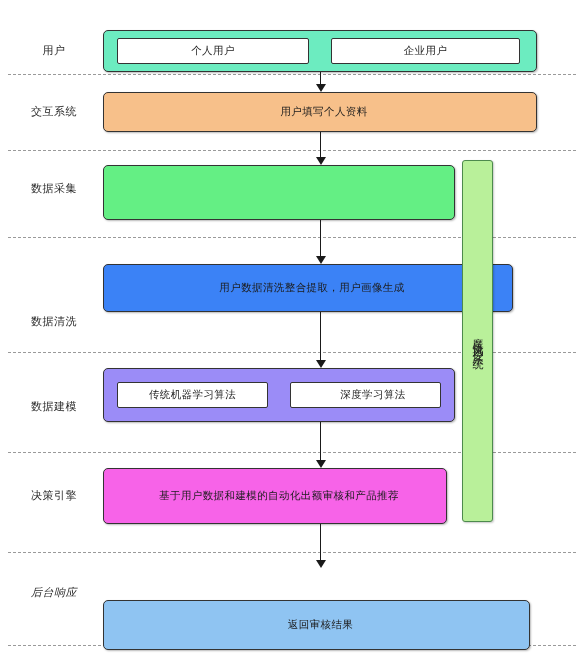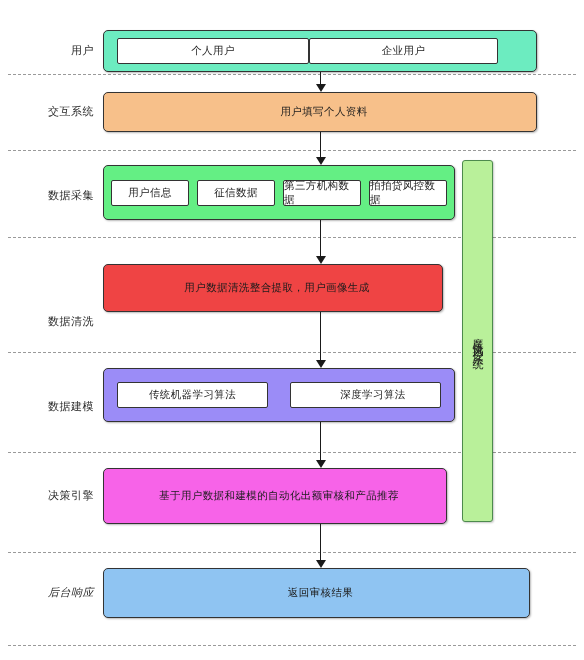--- a/index.html
+++ b/index.html
@@ -29,21 +29,21 @@
     width: 568px;
     height: 0;
     border-top: 1px dashed #9a9a9a;
   }
 
   
   .lane-label {
     position: absolute;
     left: 14px;
     width: 80px;
-    text-align: right;
+    text-align: center;
     font-size: 11px;
     color: #2a2a2a;
     line-height: 14px;
     letter-spacing: 0.5px;
   }
 
   
   .stage {
     position: absolute;
     box-sizing: border-box;
@@ -112,58 +112,52 @@
     border-top: 8px solid #1a1a1a;
   }
 </style>
 </head>
 <body>
 
 <div id="diagram">
     <div class="lane-sep" style="top: 74px;"></div>
     <div class="lane-label" style="top: 44px;">用户</div>
     <div class="stage" style="left: 103px; top: 30px; width: 434px; height: 42px; background: rgb(108, 236, 192);"></div>
-    <div class="chip-row" style="left: 117px; top: 38px; width: 406px; ">
+    <div class="chip-row" style="left: 117px; top: 38px; width: 406px; gap: 22px;">
       <div class="chip" style="width: 192px;">个人用户</div>
       <div class="chip" style="width: 189px;">企业用户</div>
     </div>
     <div class="lane-sep" style="top: 150px;"></div>
     <div class="lane-label" style="top: 105px;">交互系统</div>
     <div class="stage" style="left: 103px; top: 92px; width: 434px; height: 40px; background: rgb(247, 192, 138);">
       <span>用户填写个人资料</span>
     </div>
     <div class="lane-sep" style="top: 237px;"></div>
-    <div class="lane-label" style="top: 189px;">数据采集</div>
+    <div class="lane-label" style="top: 182px;">数据采集</div>
     <div class="stage" style="left: 103px; top: 165px; width: 352px; height: 55px; background: rgb(100, 239, 132);"></div>
-    <div class="chip-row" style="left: 111px; top: 179.5px; width: 336px; gap: 8px;">
-      <div class="chip" style="width: 78px;">用户信息</div>
-      <div class="chip" style="width: 78px;">征信数据</div>
-      <div class="chip" style="width: 78px;">第三方机构数据</div>
-      <div class="chip" style="width: 78px;">拍拍贷风控数据</div>
-    </div>
     <div class="lane-sep" style="top: 352px;"></div>
     <div class="lane-label" style="top: 293px; margin-top: 22px;">数据清洗</div>
-    <div class="stage" style="left: 103px; top: 264px; width: 340px; height: 48px; background: #ef4444; align-items: center;">
+    <div class="stage" style="left: 103px; top: 264px; width: 410px; height: 48px; background: #3b82f6; align-items: center;">
       <span>用户数据清洗整合提取，用户画像生成</span>
     </div>
     <div class="lane-sep" style="top: 452px;"></div>
     <div class="lane-label" style="top: 388px; margin-top: 12px;">数据建模</div>
     <div class="stage" style="left: 103px; top: 368px; width: 352px; height: 54px; background: rgb(155, 140, 247);"></div>
     <div class="chip-row" style="left: 117px; top: 382px; width: 384px; gap: 22px;">
       <div class="chip" style="width: 151px;">传统机器学习算法</div>
       <div class="chip" style="width: 151px; padding-left: 15px;">深度学习算法</div>
     </div>
     <div class="lane-sep" style="top: 552px;"></div>
     <div class="lane-label" style="top: 489px;">决策引擎</div>
     <div class="stage" style="left: 103px; top: 468px; width: 344px; height: 56px; background: rgb(247, 99, 232);">
       <span>基于用户数据和建模的自动化出额审核和产品推荐</span>
     </div>
     <div class="lane-sep" style="top: 645px;"></div>
     <div class="lane-label" style="top: 586px; font-style: italic;">后台响应</div>
-    <div class="stage" style="left: 103px; top: 568px; width: 427px; height: 50px; background: rgb(143, 196, 242);">
+    <div class="stage" style="left: 103px; top: 600px; width: 427px; height: 50px; background: rgb(143, 196, 242);">
       <span>返回审核结果</span>
     </div>
     <div class="side-band" style="left: 462px; top: 160px; width: 31px; height: 362px; background: rgb(185, 240, 154);">
       <div class="vtext">魔镜风控系统</div>
     </div>
     <div class="conn-line" style="left: 320px; top: 72px; height: 13px;"></div>
     <div class="arrow-head" style="left: 315.6px; top: 84px;"></div>
     <div class="conn-line" style="left: 320px; top: 132px; height: 26px;"></div>
     <div class="arrow-head" style="left: 315.6px; top: 157px;"></div>
     <div class="conn-line" style="left: 320px; top: 220px; height: 37px;"></div>

